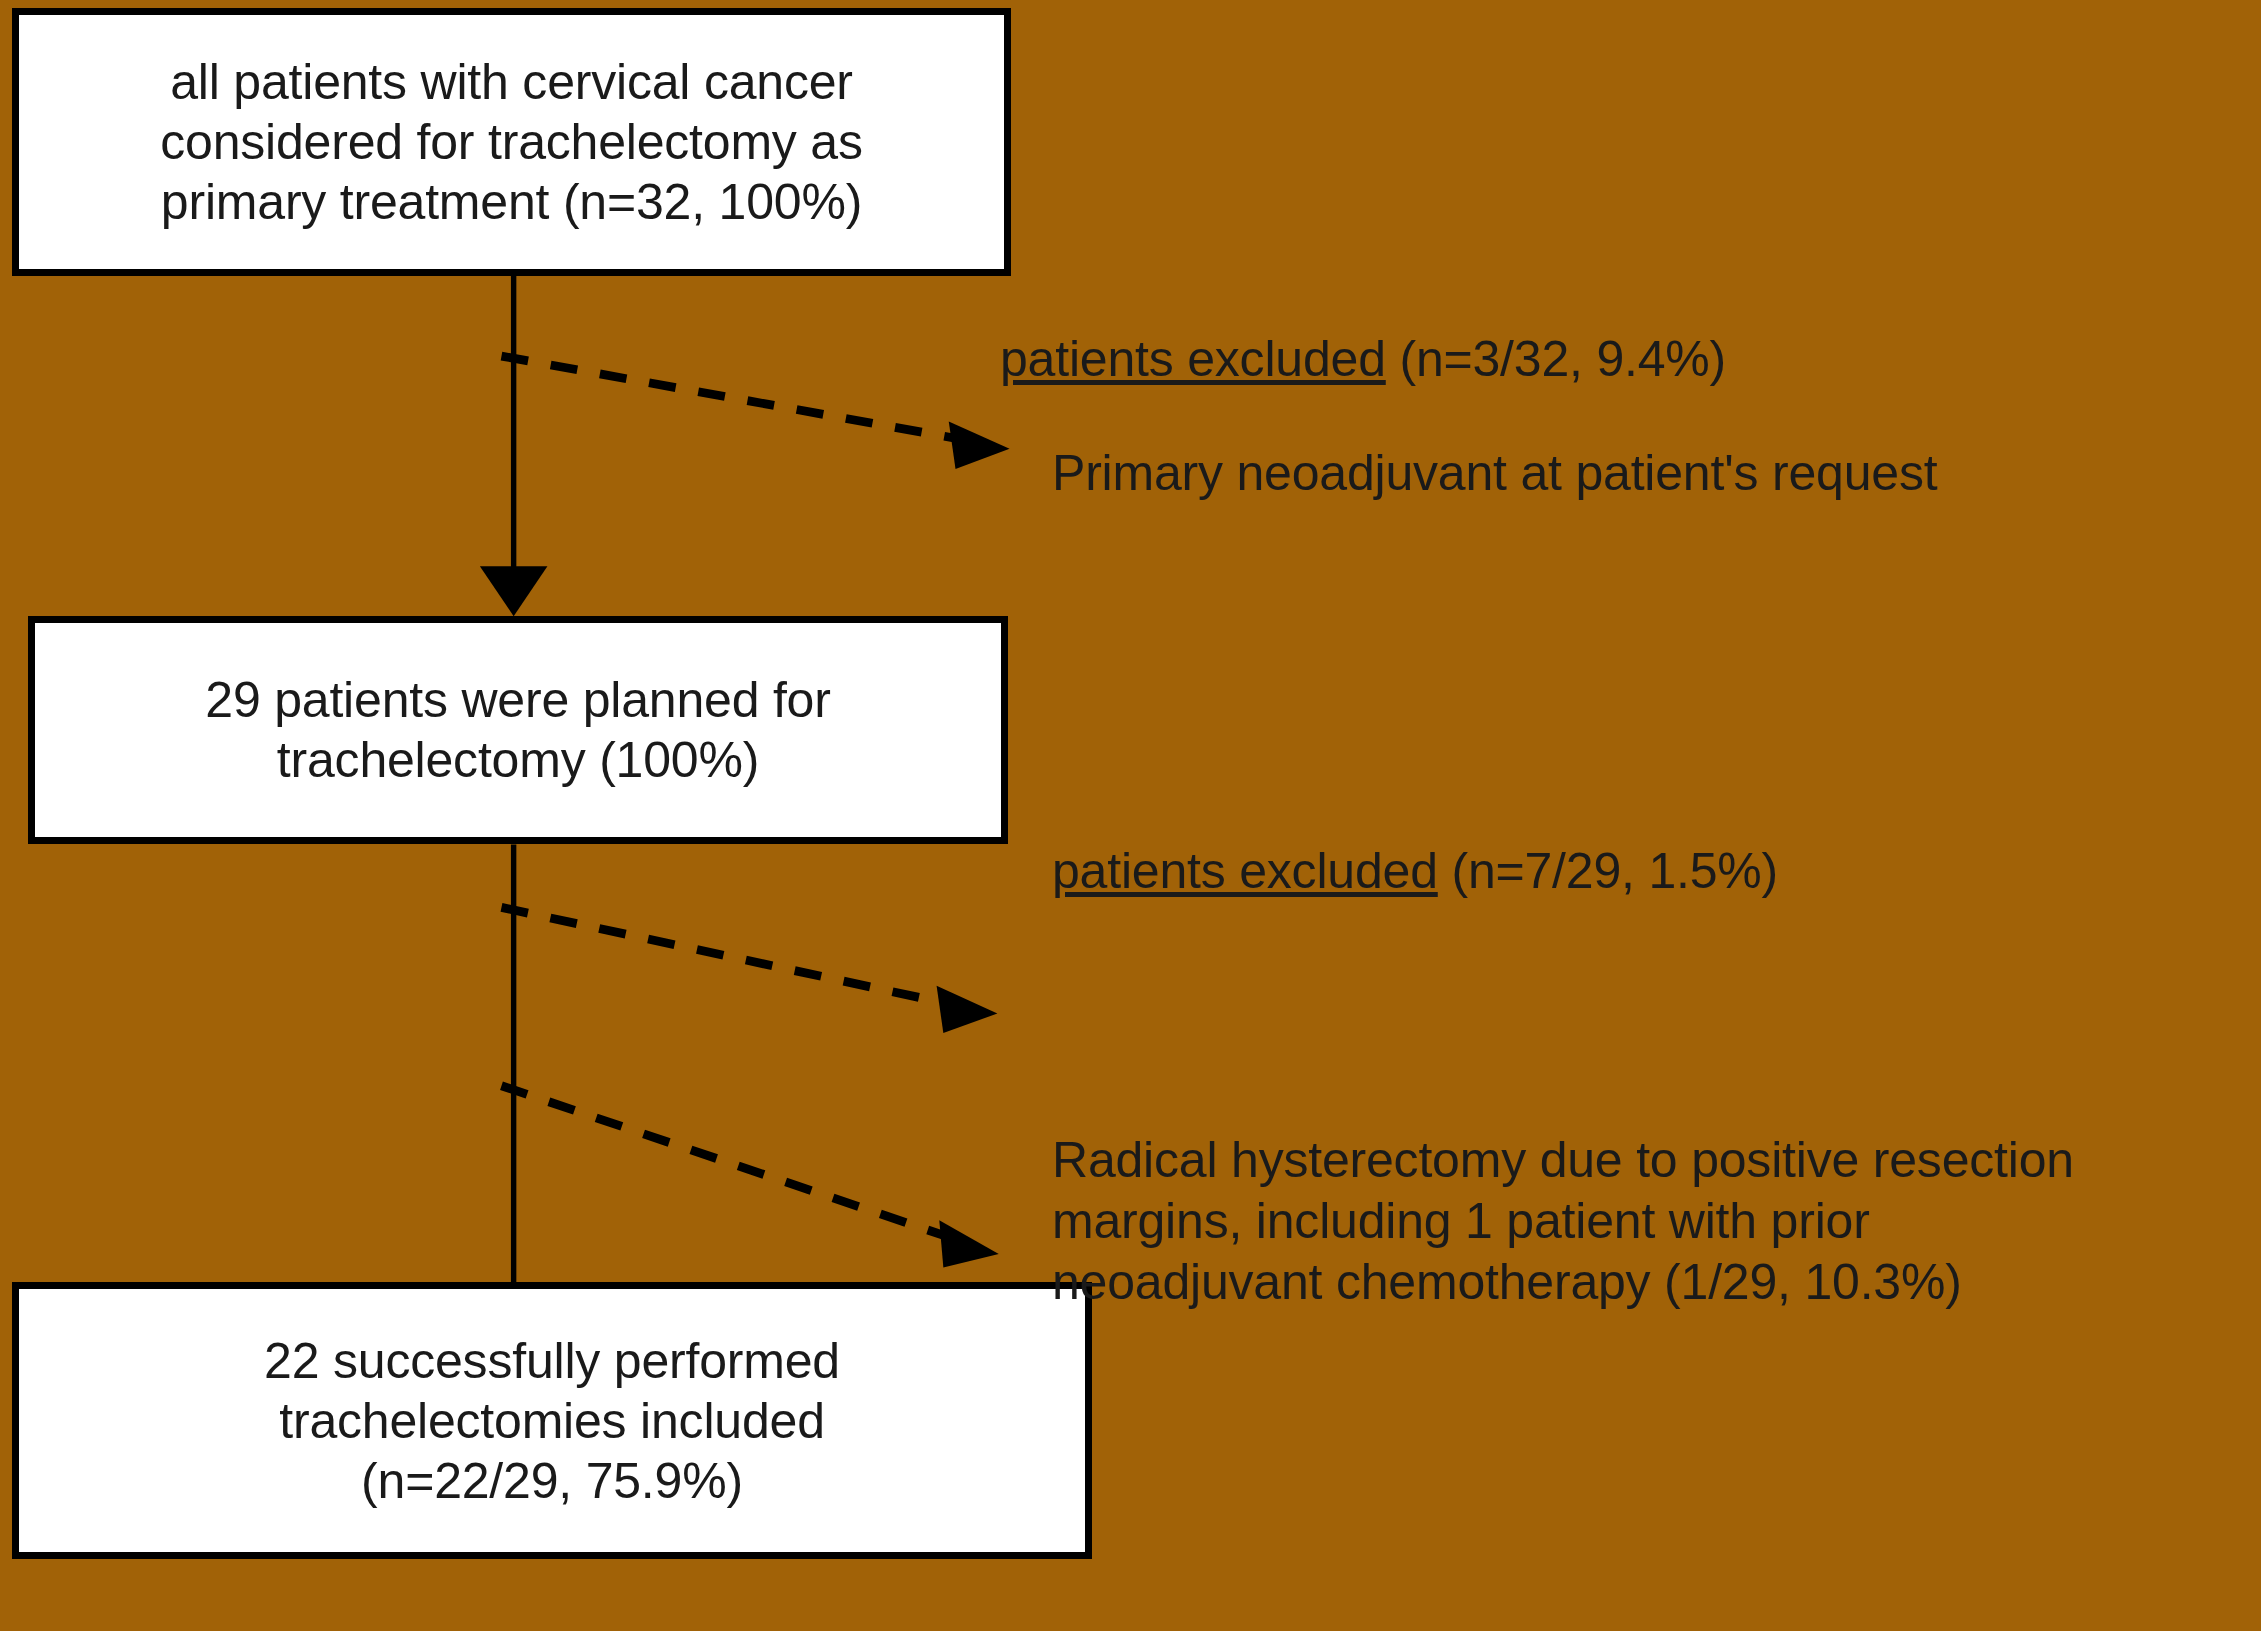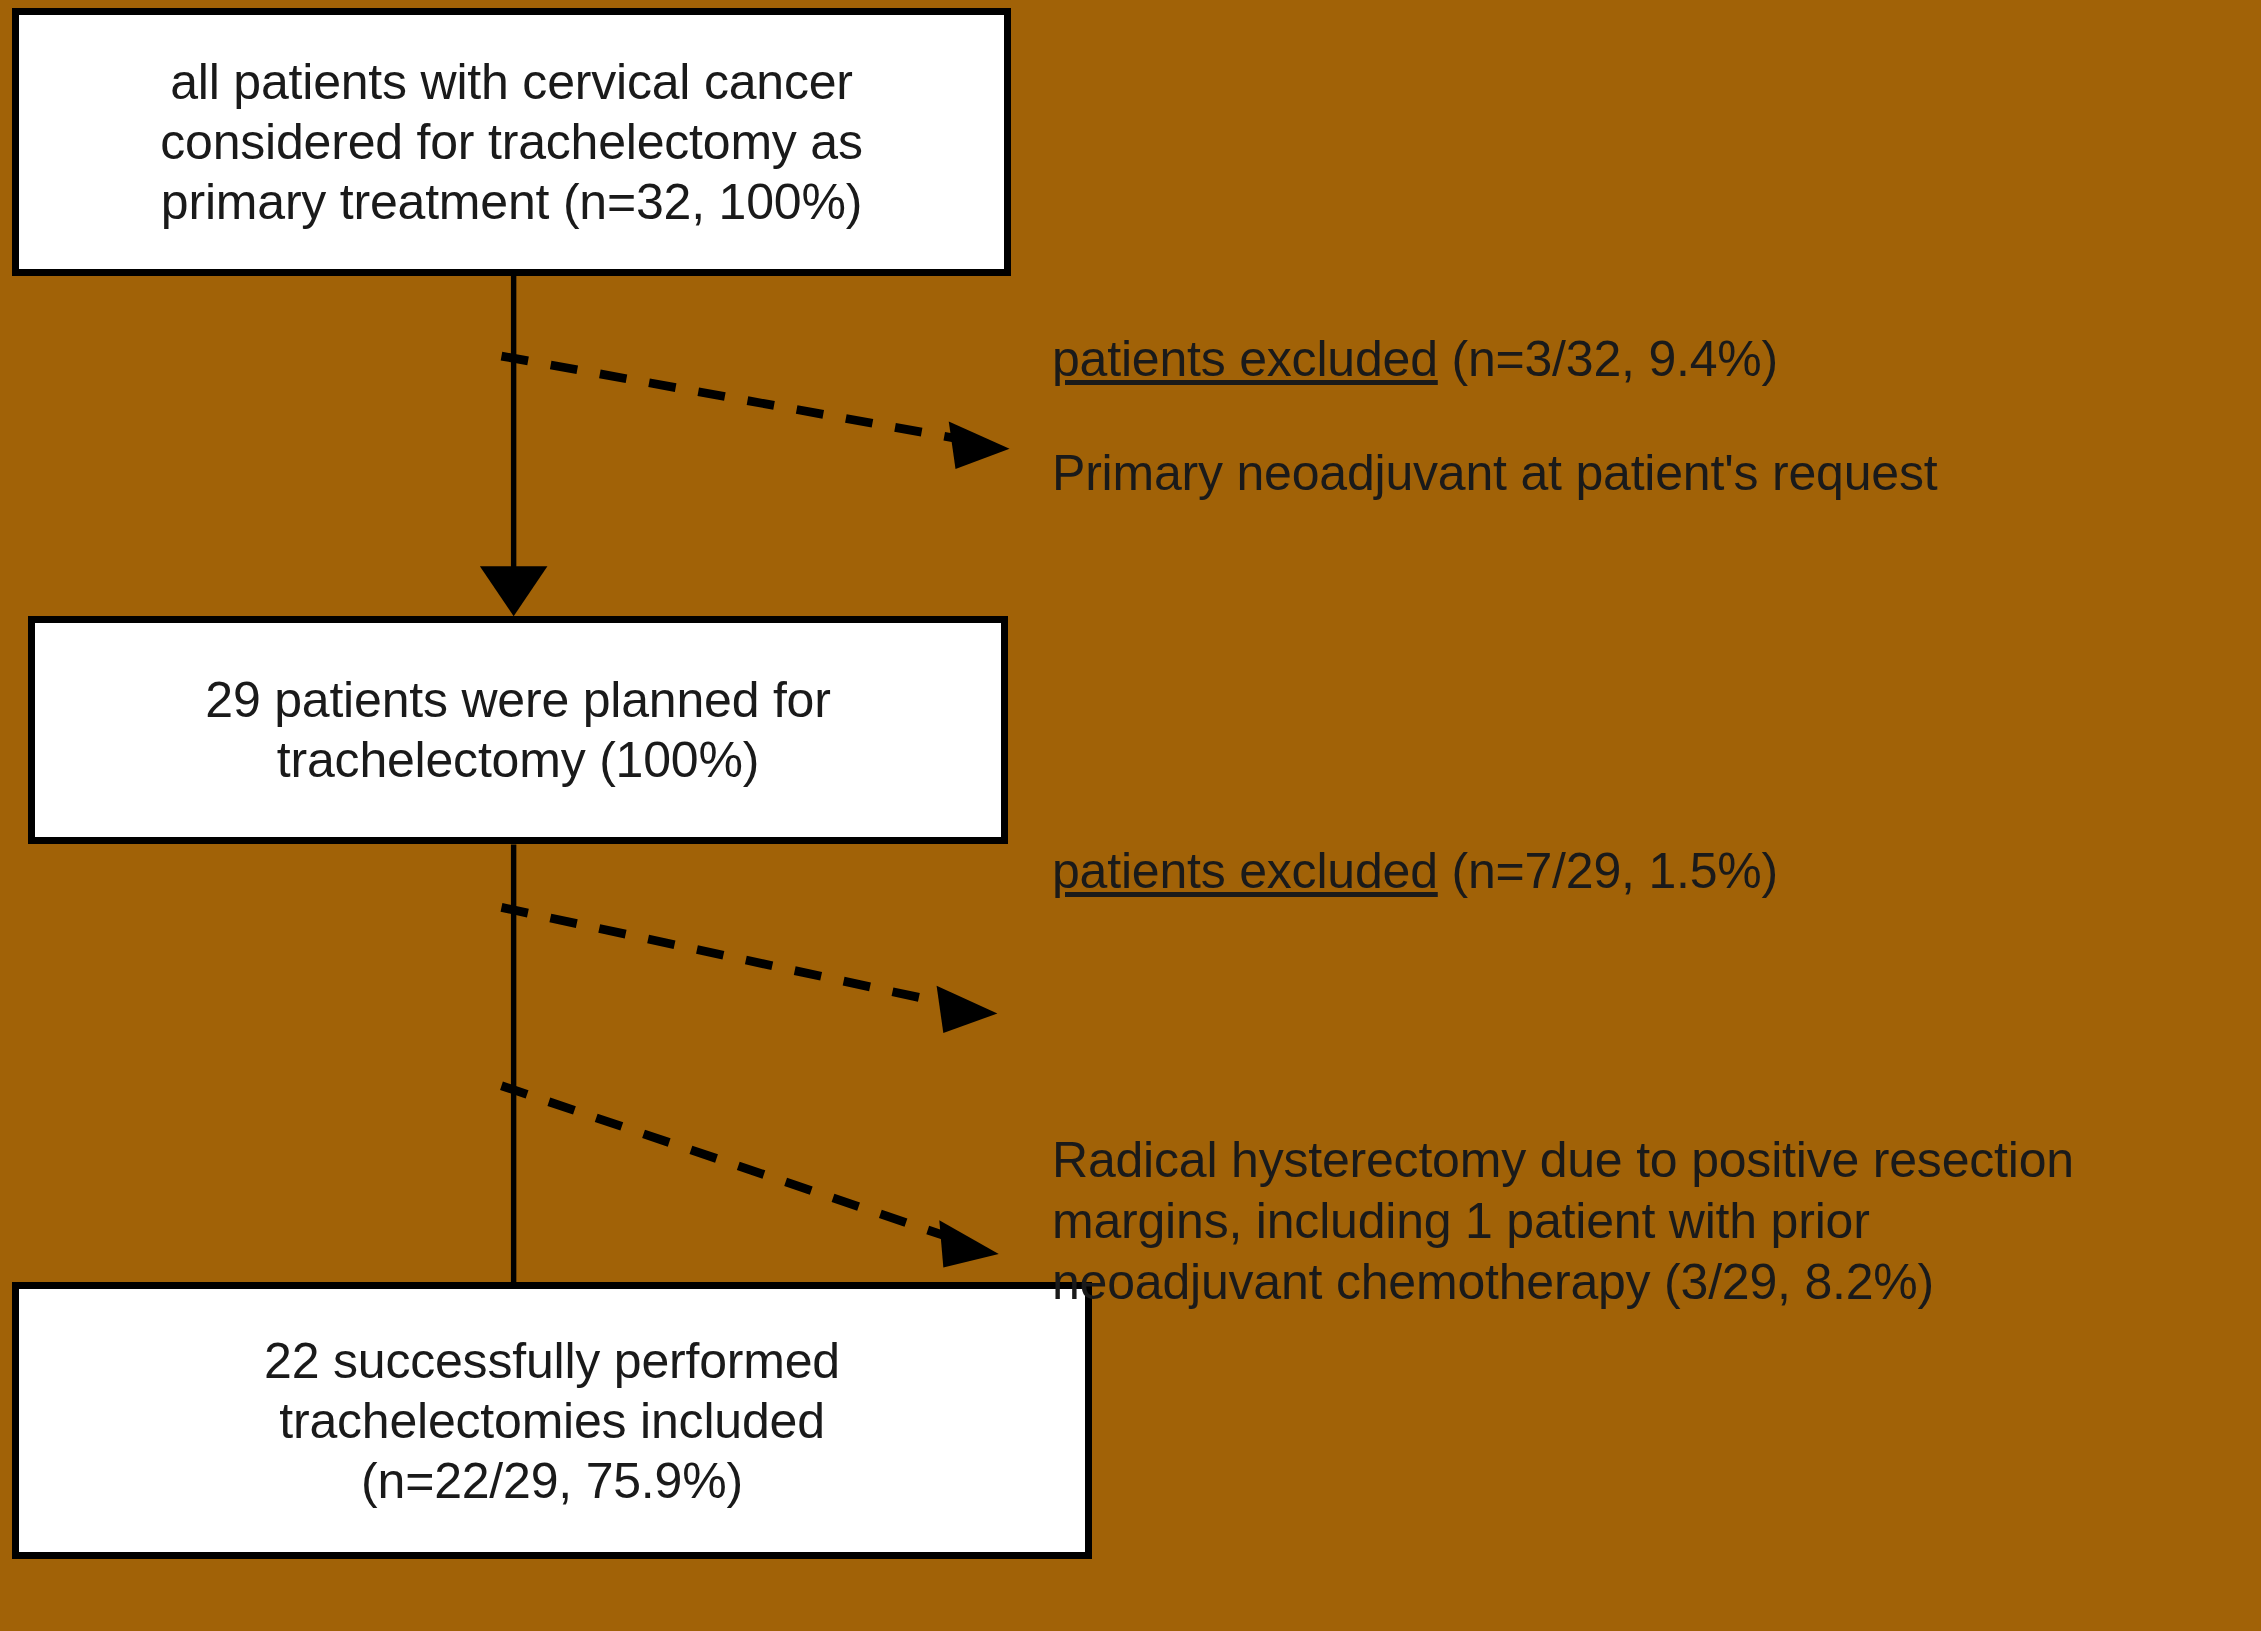--- a/index.html
+++ b/index.html
@@ -55,21 +55,21 @@
   .annot {
     position: absolute;
     font-size: 50px;
     line-height: 1.22;
     letter-spacing: -0.2px;
     color: #1a1a1a;
     white-space: pre-line;
   }
   .annot .u { text-decoration: underline; text-underline-offset: 4px; }
 
-  #annot-excl-1   { left: 1052px; top: 329px;  width: 1203px; }
+  #annot-excl-1   { left: 1000px; top: 329px;  width: 1203px; }
   #annot-reason-1 { left: 1052px; top: 443px;  width: 1203px; }
   #annot-excl-2   { left: 1052px; top: 841px; width: 1203px; }
   #annot-reason-2 { left: 1052px; top: 966px; width: 1210px; }
   #annot-reason-3 { left: 1052px; top: 1130px; width: 1210px; }
 </style>
 </head>
 <body>
 
 <div id="canvas">
 
@@ -110,16 +110,16 @@
 
   <div id="annot-excl-1" class="annot"><span class="u">patients excluded</span><span> (n=3/32, 9.4%)</span></div>
 
   <div id="annot-reason-1" class="annot">Primary neoadjuvant at patient's request</div>
 
   <div id="annot-excl-2" class="annot"><span class="u">patients excluded</span><span> (n=7/29, 1.5%)</span></div>
 
 
   <div id="annot-reason-3" class="annot">Radical hysterectomy due to positive resection
 margins, including 1 patient with prior
-neoadjuvant chemotherapy (3/29, 8.2%)</div>
+neoadjuvant chemotherapy (1/29, 10.3%)</div>
 
 </div>
 
 
 </body></html>

